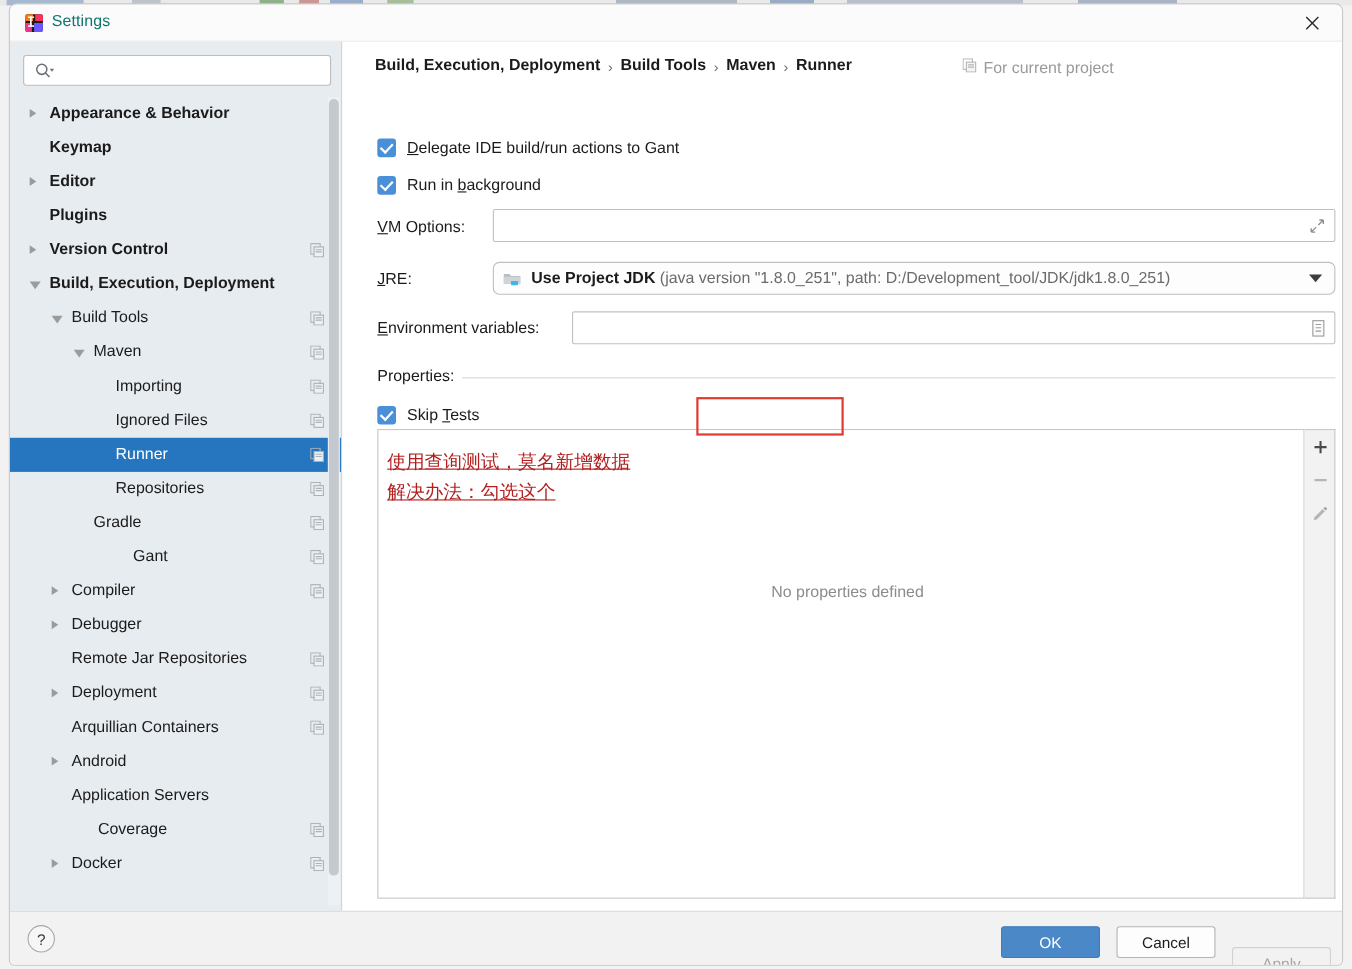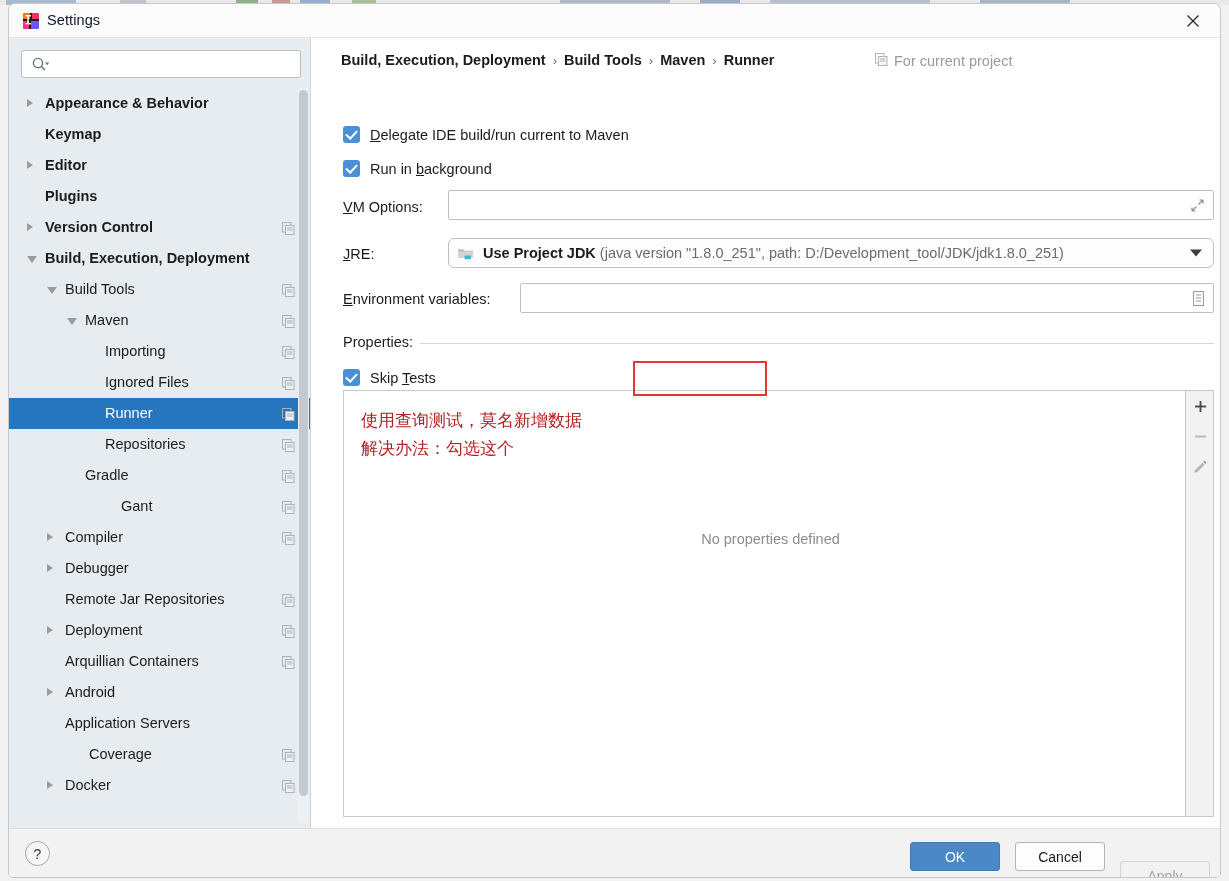--- a/index.html
+++ b/index.html
@@ -36,21 +36,21 @@
     height: 34px; width: 100%;
     background: #fbfbfb;
     border-bottom: 1px solid #e6e6e6;
   }
   .app-icon {
     position: absolute; left: 13px; top: 8px;
     width: 18px; height: 18px;
   }
   .title-text {
     position: absolute; left: 38px; top: 8px;
-    font-size: 14.5px; color: #0f172a;
+    font-size: 14.5px; color: #0f766e;
     letter-spacing: .1px;
   }
   .close-btn {
     position: absolute; right: 10px; top: 5px;
     width: 34px; height: 24px;
     display: flex; align-items: center; justify-content: center;
     color: #2a2a2a; font-size: 19px; line-height: 1;
     cursor: default;
   }
 
@@ -232,25 +232,26 @@
     width: 843px; height: 427px;
     background: #ffffff;
     border: 1px solid #c8c8c8;
   }
   .empty-text {
     position: absolute; left: 12px; right: 0; top: 140px;
     text-align: center;
     font-size: 14.5px; color: #8c8c8c;
   }
   .annot {
-    position: absolute; left: 17px; top: 15px;
+    position: absolute; left: 8px; top: 15px;
     color: #b21f1f;
     font-size: 17px; line-height: 28px;
     font-family: "DejaVu Sans", sans-serif;
     white-space: pre;
+    text-decoration: underline;
   }
   .prop-toolbar {
     position: absolute; left: 874px; top: 352px;
     width: 28px; height: 427px;
     background: #f2f2f2;
     border: 1px solid #c8c8c8; border-left: none;
   }
   .tb-btn {
     position: relative;
     width: 28px; height: 30px;
@@ -555,21 +556,21 @@
               <line x1="5" y1="6" x2="10.5" y2="6" stroke="#b4b4b4"></line>
               <line x1="5" y1="8" x2="10.5" y2="8" stroke="#b4b4b4"></line>
             </svg>
           </span>
           <span>For current project</span>
         </div>
 
         <div class="cb-row" style="top:88px">
           <span class="cb"></span>
           <span class="cb-label">
-            <span></span><span class="mn">D</span><span>elegate IDE build/run current to Maven</span>
+            <span></span><span class="mn">D</span><span>elegate IDE build/run actions to Gant</span>
           </span>
         </div>
 
         <div class="cb-row" style="top:122px">
           <span class="cb"></span>
           <span class="cb-label">
             <span>Run in </span><span class="mn">b</span><span>ackground</span>
           </span>
         </div>
 

